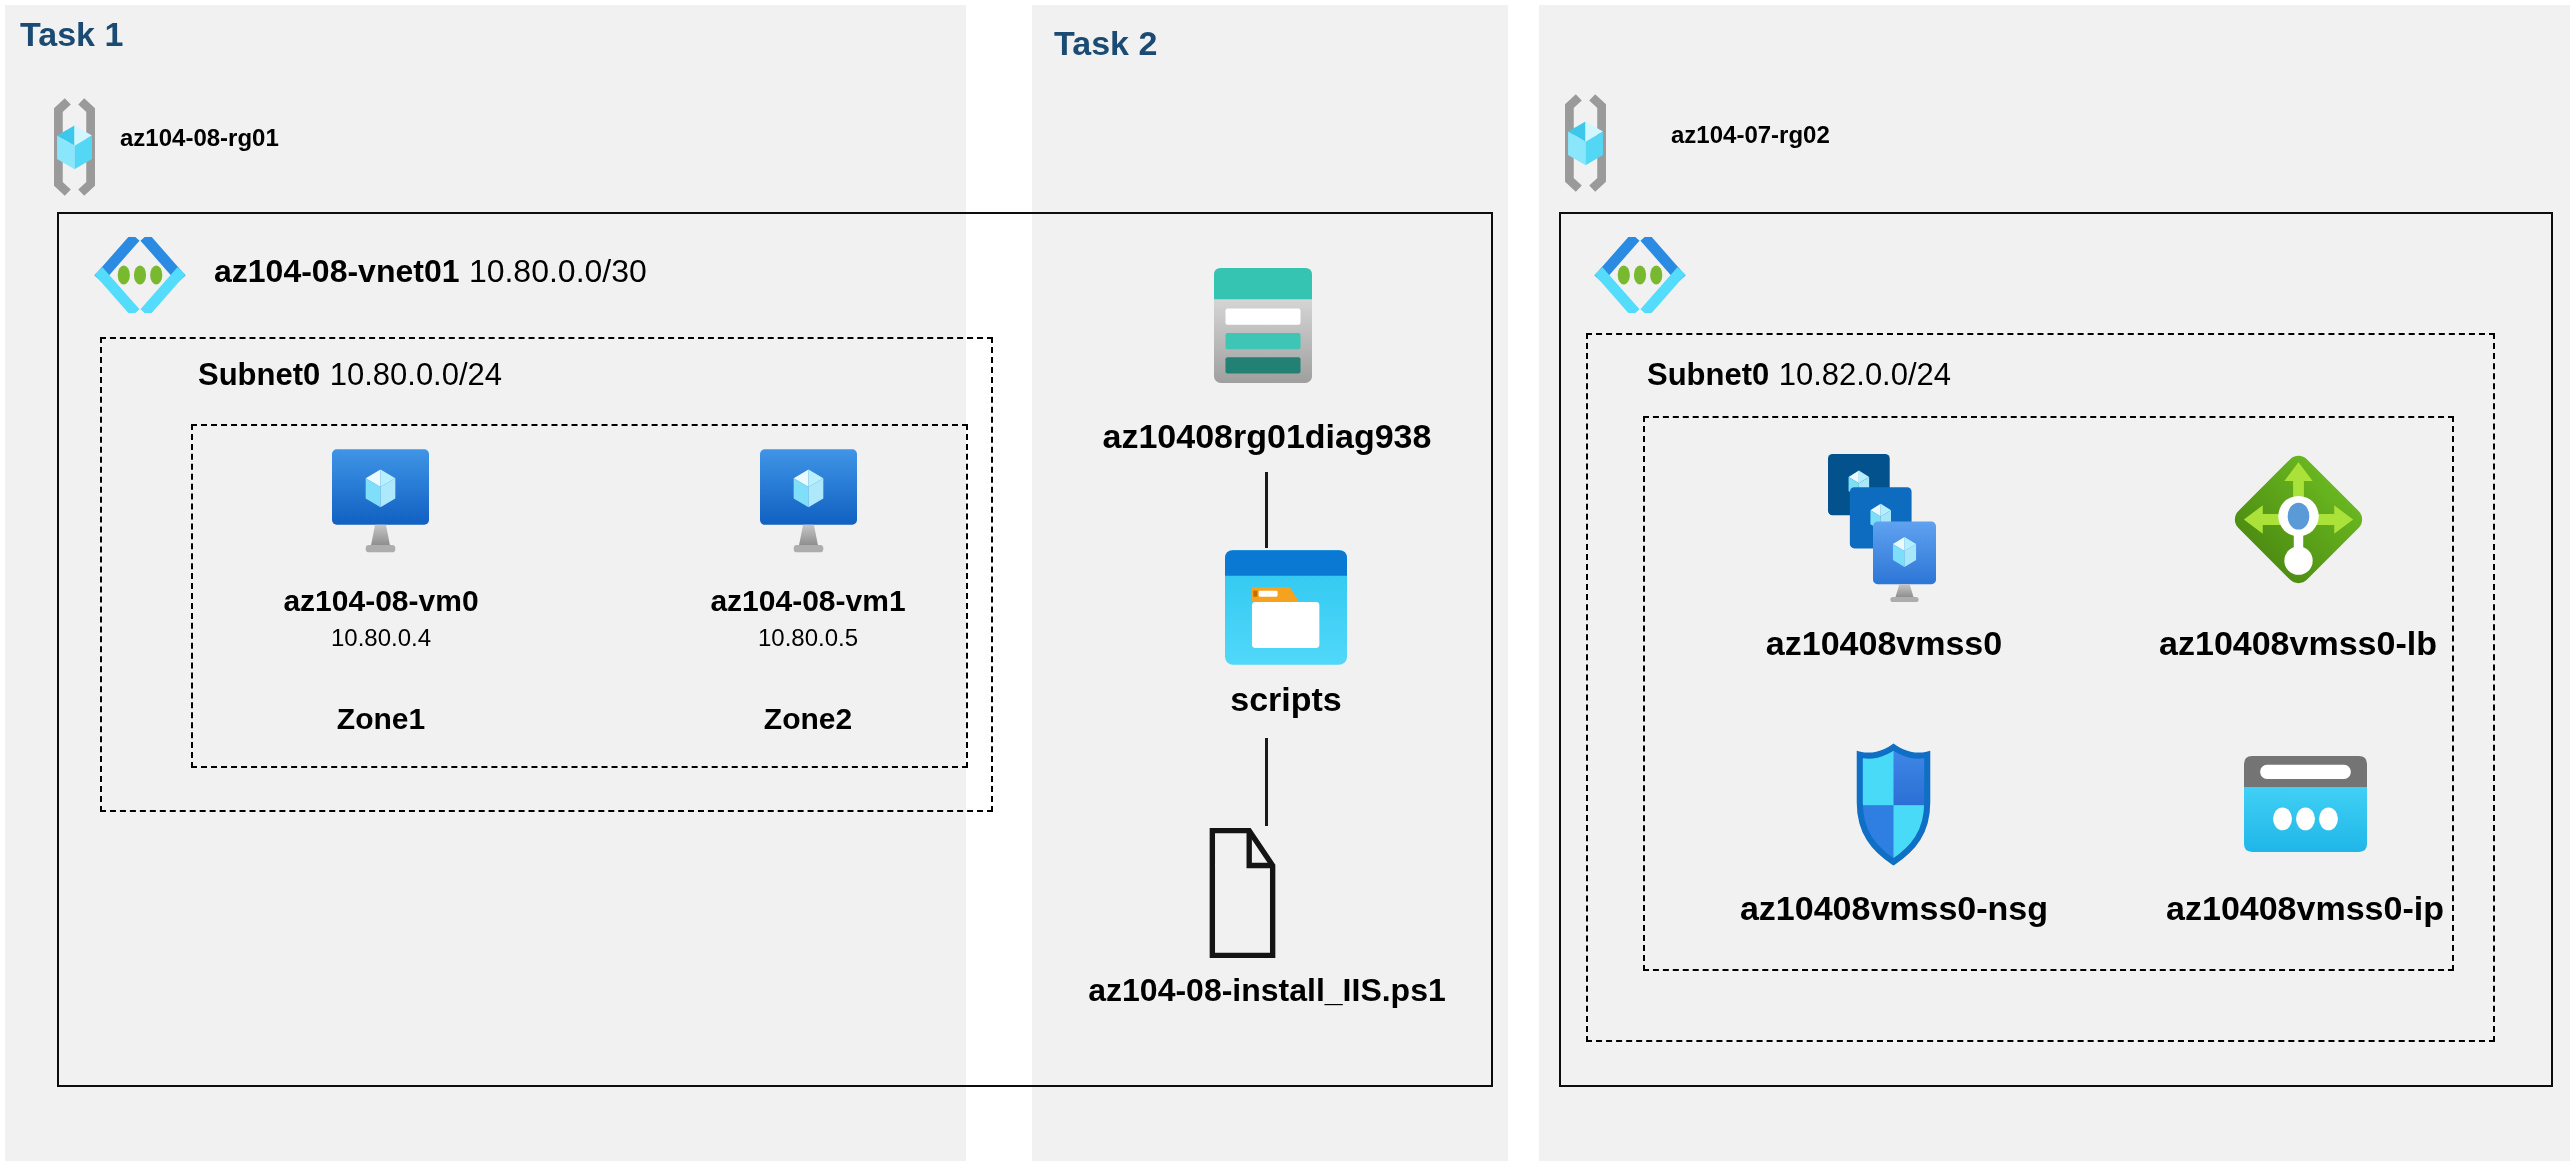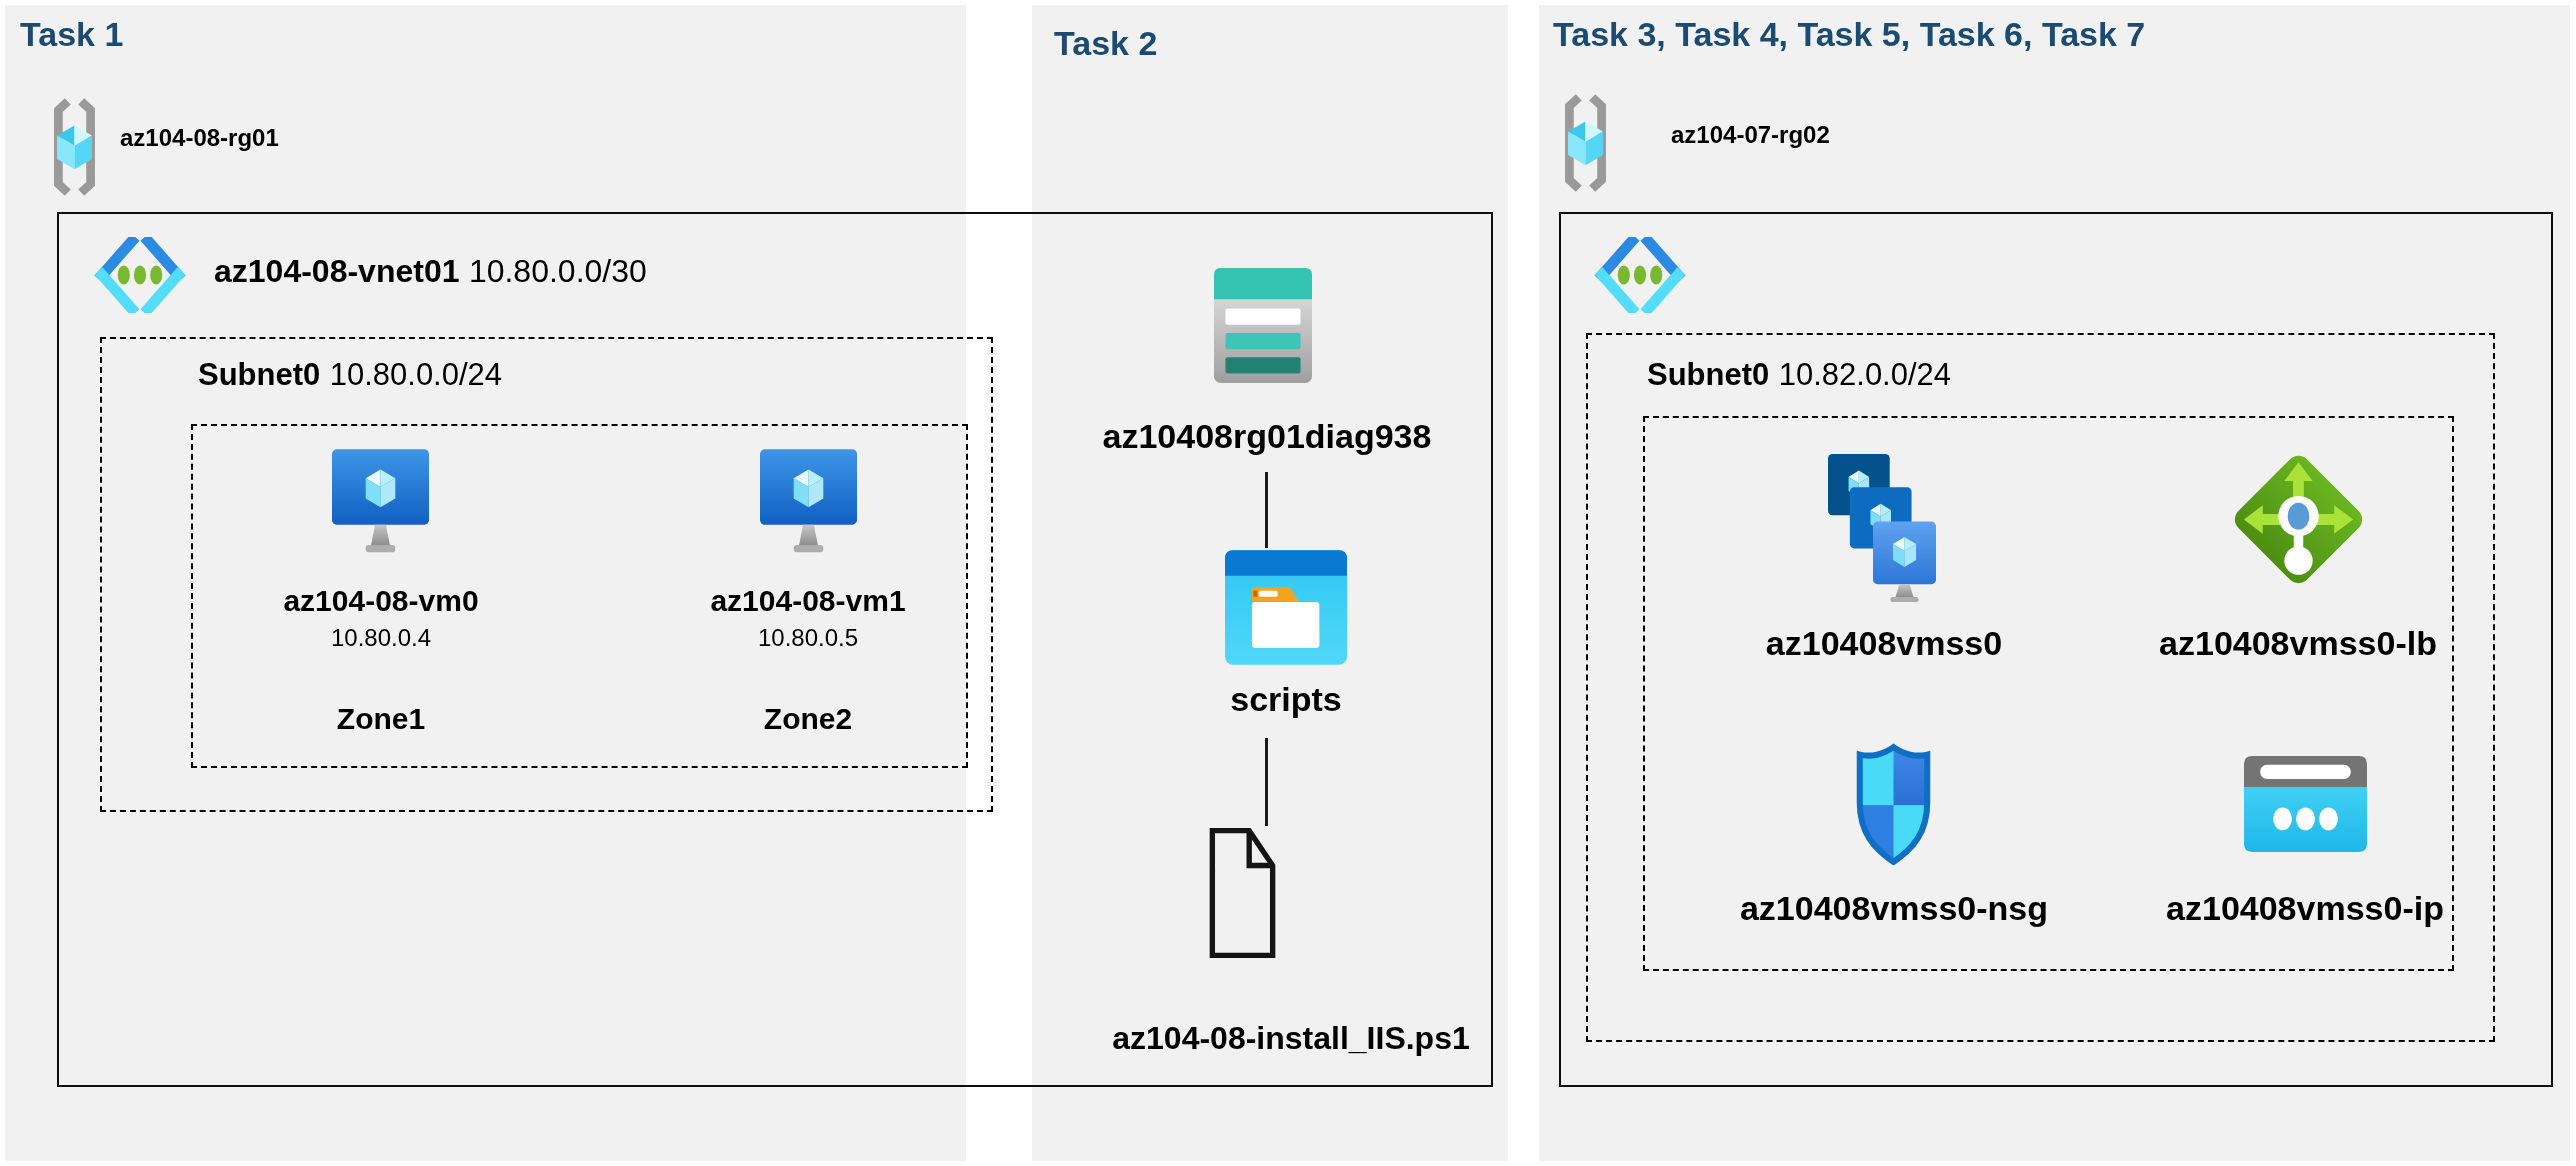--- a/index.html
+++ b/index.html
@@ -30,21 +30,20 @@
 <body>
 
 <div class="canvas">
 
   <div class="panel" style="left:5.4px;width:961px;"></div>
   <div class="panel" style="left:1032px;width:476px;"></div>
   <div class="panel" style="left:1539px;width:1031px;"></div>
 
   <div class="task-title" style="left:20px;top:15px;">Task 1</div>
   <div class="task-title" style="left:1054px;top:24px;">Task 2</div>
-  <div class="task-title" style="left:1553px;top:15px;">Task 3, Task 4, Task 5, Task 6, Task 7</div>
 
   <div class="abs" style="left:42px;top:98px;width:65px;height:98px;">
     <svg viewBox="0 0 96 146" width="65" height="98">
       <path d="M38 5 L24 18 L24 128 L38 141" fill="none" stroke="#9a9a9a" stroke-width="13"></path>
       <path d="M58 5 L72 18 L72 128 L58 141" fill="none" stroke="#9a9a9a" stroke-width="13"></path>
       <polygon points="48,41 22,56 48,71" fill="#3cc8eb"></polygon>
       <polygon points="48,41 74,56 48,71" fill="#d2f6ff"></polygon>
       <polygon points="22,56 22,91 48,106 48,71" fill="#8ae6fb"></polygon>
       <polygon points="74,56 74,91 48,106 48,71" fill="#54d7f5"></polygon>
     </svg>
@@ -153,21 +152,21 @@
   <div class="lbl dev-label center" style="left:1286px;top:680px;">scripts</div>
 
   <div class="connector" style="left:1265px;top:738px;height:88px;"></div>
 
   <div class="abs" style="left:1209px;top:827px;width:67px;height:132px;">
     <svg viewBox="0 0 100 196" width="67" height="132">
       <path d="M5 5 H60 L95 57 V191 H5 Z" fill="#f1f1f1" stroke="#141414" stroke-width="8" stroke-linejoin="miter"></path>
       <path d="M60 5 V57 H95" fill="none" stroke="#141414" stroke-width="8"></path>
     </svg>
   </div>
-  <div class="lbl file-label center" style="left:1267px;top:1020px;margin-left:24px;">az104-08-install_IIS.ps1</div>
+  <div class="lbl file-label center" style="left:1267px;top:972px;">az104-08-install_IIS.ps1</div>
 
   <div class="abs" style="left:1553px;top:94px;width:65px;height:98px;">
     <svg viewBox="0 0 96 146" width="65" height="98">
       <path d="M38 5 L24 18 L24 128 L38 141" fill="none" stroke="#9a9a9a" stroke-width="13"></path>
       <path d="M58 5 L72 18 L72 128 L58 141" fill="none" stroke="#9a9a9a" stroke-width="13"></path>
       <polygon points="48,41 22,56 48,71" fill="#3cc8eb"></polygon>
       <polygon points="48,41 74,56 48,71" fill="#d2f6ff"></polygon>
       <polygon points="22,56 22,91 48,106 48,71" fill="#8ae6fb"></polygon>
       <polygon points="74,56 74,91 48,106 48,71" fill="#54d7f5"></polygon>
     </svg>

